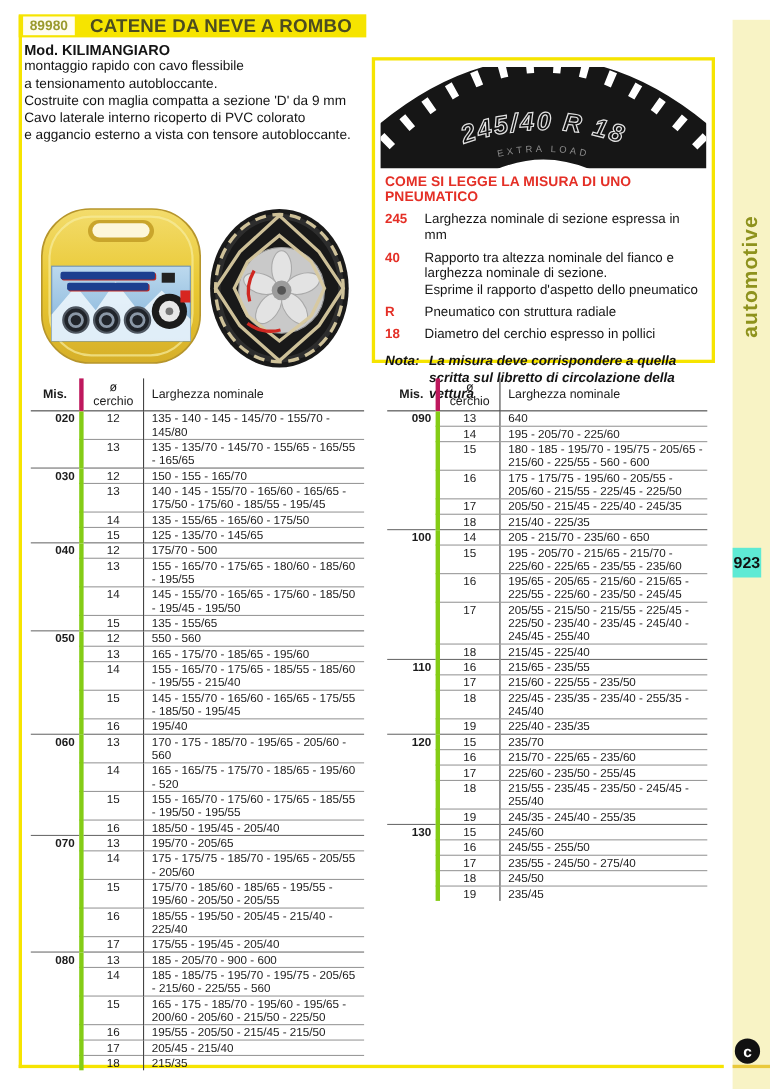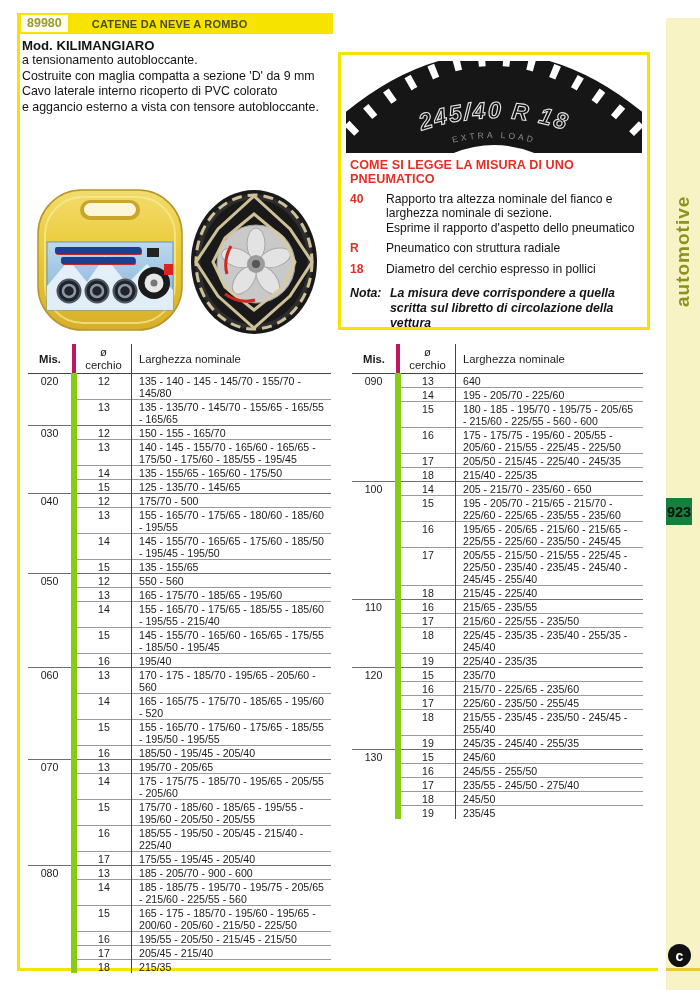--- a/index.html
+++ b/index.html
@@ -8,21 +8,21 @@
 
   
   .frame-left{position:absolute;left:17px;top:14px;width:3px;height:957px;background:#f6e400;}
   .frame-bottom{position:absolute;left:17px;top:968px;width:641px;height:3px;background:#f6e400;}
 
   
   .header-bar{position:absolute;left:17px;top:13px;width:316px;height:21px;background:#f6e400;
               display:flex;align-items:center;}
   .code-box{background:#fffdf0;margin-left:4px;padding:1px 6px 2px;font-weight:bold;
             font-size:12.5px;color:#9a9a2e;}
-  .header-title{margin-left:24px;font-weight:bold;font-size:11px;color:#4c4c20;letter-spacing:.2px;}
+  .header-title{margin-left:14px;font-weight:bold;font-size:17px;color:#4c4c20;letter-spacing:.2px;}
 
   
   .desc{position:absolute;left:22px;top:38px;width:330px;font-size:12.4px;line-height:15.4px;color:#141414;}
   .desc .model{font-weight:bold;font-size:13.2px;}
 
   
   .case-svg{position:absolute;left:35px;top:184px;}
   .tire-svg{position:absolute;left:187px;top:186px;}
 
   
@@ -35,40 +35,40 @@
   .info-note{display:flex;margin:10px 9px 0;font-weight:bold;font-size:12.3px;line-height:15px;color:#141414;font-style:italic;}
   .note-label{flex:0 0 40px;}
   .note-text{max-width:250px;}
 
   
   .sidebar{position:absolute;left:666px;top:18px;width:34px;height:972px;background:#f8f3c5;}
   .vertical-label{position:absolute;top:158px;left:0;width:34px;height:150px;
                   writing-mode:vertical-rl;transform:rotate(180deg);
                   display:flex;align-items:center;justify-content:center;
                   font-weight:bold;font-size:19px;color:#8e921d;letter-spacing:1px;}
-  .page-badge{position:absolute;top:480px;left:0;width:26px;height:27px;background:#15803d;
+  .page-badge{position:absolute;top:480px;left:0;width:26px;height:27px;background:#5eead4;
               display:flex;align-items:center;justify-content:center;
               font-weight:bold;font-size:14.5px;color:#111;}
   .logo-dot{position:absolute;top:926px;left:2px;width:23px;height:23px;border-radius:50%;
             background:#111;color:#fff;display:flex;align-items:center;justify-content:center;
             font-weight:bold;font-size:14px;}
   .sidebar-line{position:absolute;top:950px;left:0;width:34px;height:3px;background:#e9c93c;}
 
   
   .size-table{position:absolute;border-collapse:collapse;color:#1b1b1b;
               font-size:10.6px;line-height:12px;}
   .size-table.left{left:28px;top:344px;width:303px;}
   .size-table.right{left:352px;top:344px;width:291px;}
   .size-table th{padding:2px 4px;border-bottom:1px solid #444;font-size:11.3px;vertical-align:middle;}
   th.h-mis{font-weight:bold;text-align:center;width:36px;border-right:4px solid #be185d;}
   th.h-cer{font-weight:normal;text-align:center;width:46px;border-right:1px solid #444;
            white-space:pre-line;line-height:12.5px;}
   th.h-lar{font-weight:normal;text-align:left;padding-left:7px;}
   .size-table td{vertical-align:top;padding:.5px 4px;border-top:1px solid #9a9a9a;}
-  td.mis-cell{font-weight:normal;text-align:center;border-right:6px solid #84cc16;}
+  td.mis-cell{font-weight:bold;text-align:right;border-right:4px solid #84cc16;}
   td.cer-cell{text-align:center;border-right:1px solid #444;width:46px;}
   td.lar-cell{padding-left:7px;}
   tr.group-start td{border-top:1px solid #6f6f6f;}
 </style>
 </head>
 <body>
 
 <div class="page">
 
   <div class="frame-left"></div>
@@ -76,20 +76,21 @@
 
   <div class="header-bar">
     <span class="code-box">
       <span>89980</span>
     </span>
     <span class="header-title">CATENE DA NEVE A ROMBO</span>
   </div>
 
   <div class="desc">
     <div class="model">Mod. KILIMANGIARO</div>
+    <div>montaggio rapido con cavo flessibile</div>
     <div>a tensionamento autobloccante.</div>
     <div>Costruite con maglia compatta a sezione 'D' da 9 mm</div>
     <div>Cavo laterale interno ricoperto di PVC colorato</div>
     <div>e aggancio esterno a vista con tensore autobloccante.</div>
   </div>
 
   <svg class="case-svg" width="150" height="152" viewBox="0 0 150 152">
     <defs>
       <linearGradient id="cg" x1="0" y1="0" x2="0" y2="1">
         <stop offset="0" stop-color="#f3dc6c"></stop>
@@ -164,20 +165,24 @@
       <path id="tp2" d="M58,100 Q148,54 238,100" fill="none"></path>
       <text font-size="23" font-weight="bold" font-style="italic" letter-spacing="2" fill="#111" stroke="#e3e3e3" stroke-width="1.1" text-anchor="middle">
         <textPath href="#tp1" startOffset="50%">245/40 R 18</textPath>
       </text>
       <text font-size="8.5" letter-spacing="3" fill="#8c8c8c" text-anchor="middle">
         <textPath href="#tp2" startOffset="50%">EXTRA LOAD</textPath>
       </text>
     </svg>
     <div class="info-heading">COME SI LEGGE LA MISURA DI UNO PNEUMATICO</div>
     <div class="info-item">
+      <span class="info-key">245</span>
+      <span class="info-text">Larghezza nominale di sezione espressa in mm</span>
+    </div>
+    <div class="info-item">
       <span class="info-key">40</span>
       <span class="info-text">Rapporto tra altezza nominale del fianco e larghezza nominale di sezione.
 Esprime il rapporto d'aspetto dello pneumatico</span>
     </div>
     <div class="info-item">
       <span class="info-key">R</span>
       <span class="info-text">Pneumatico con struttura radiale</span>
     </div>
     <div class="info-item">
       <span class="info-key">18</span>

